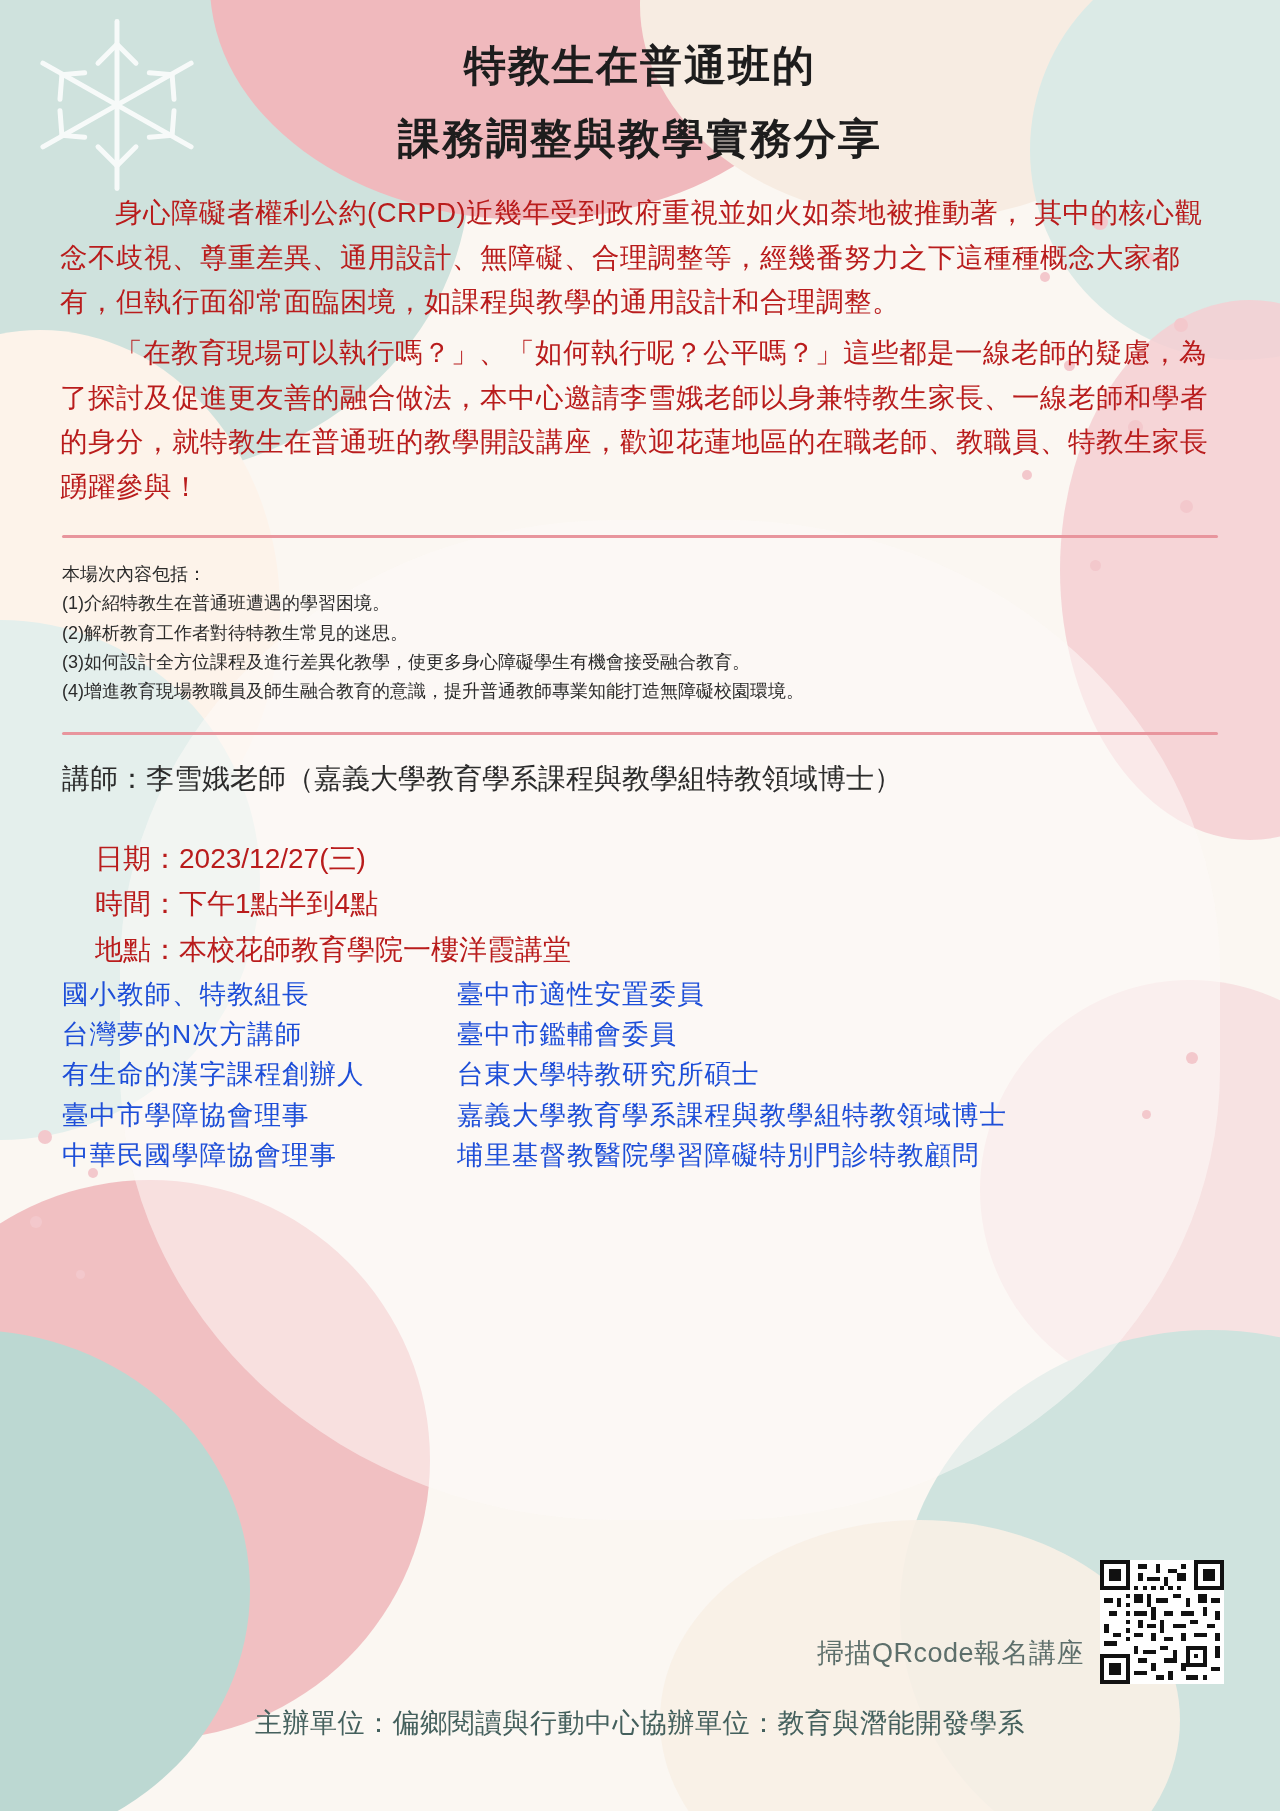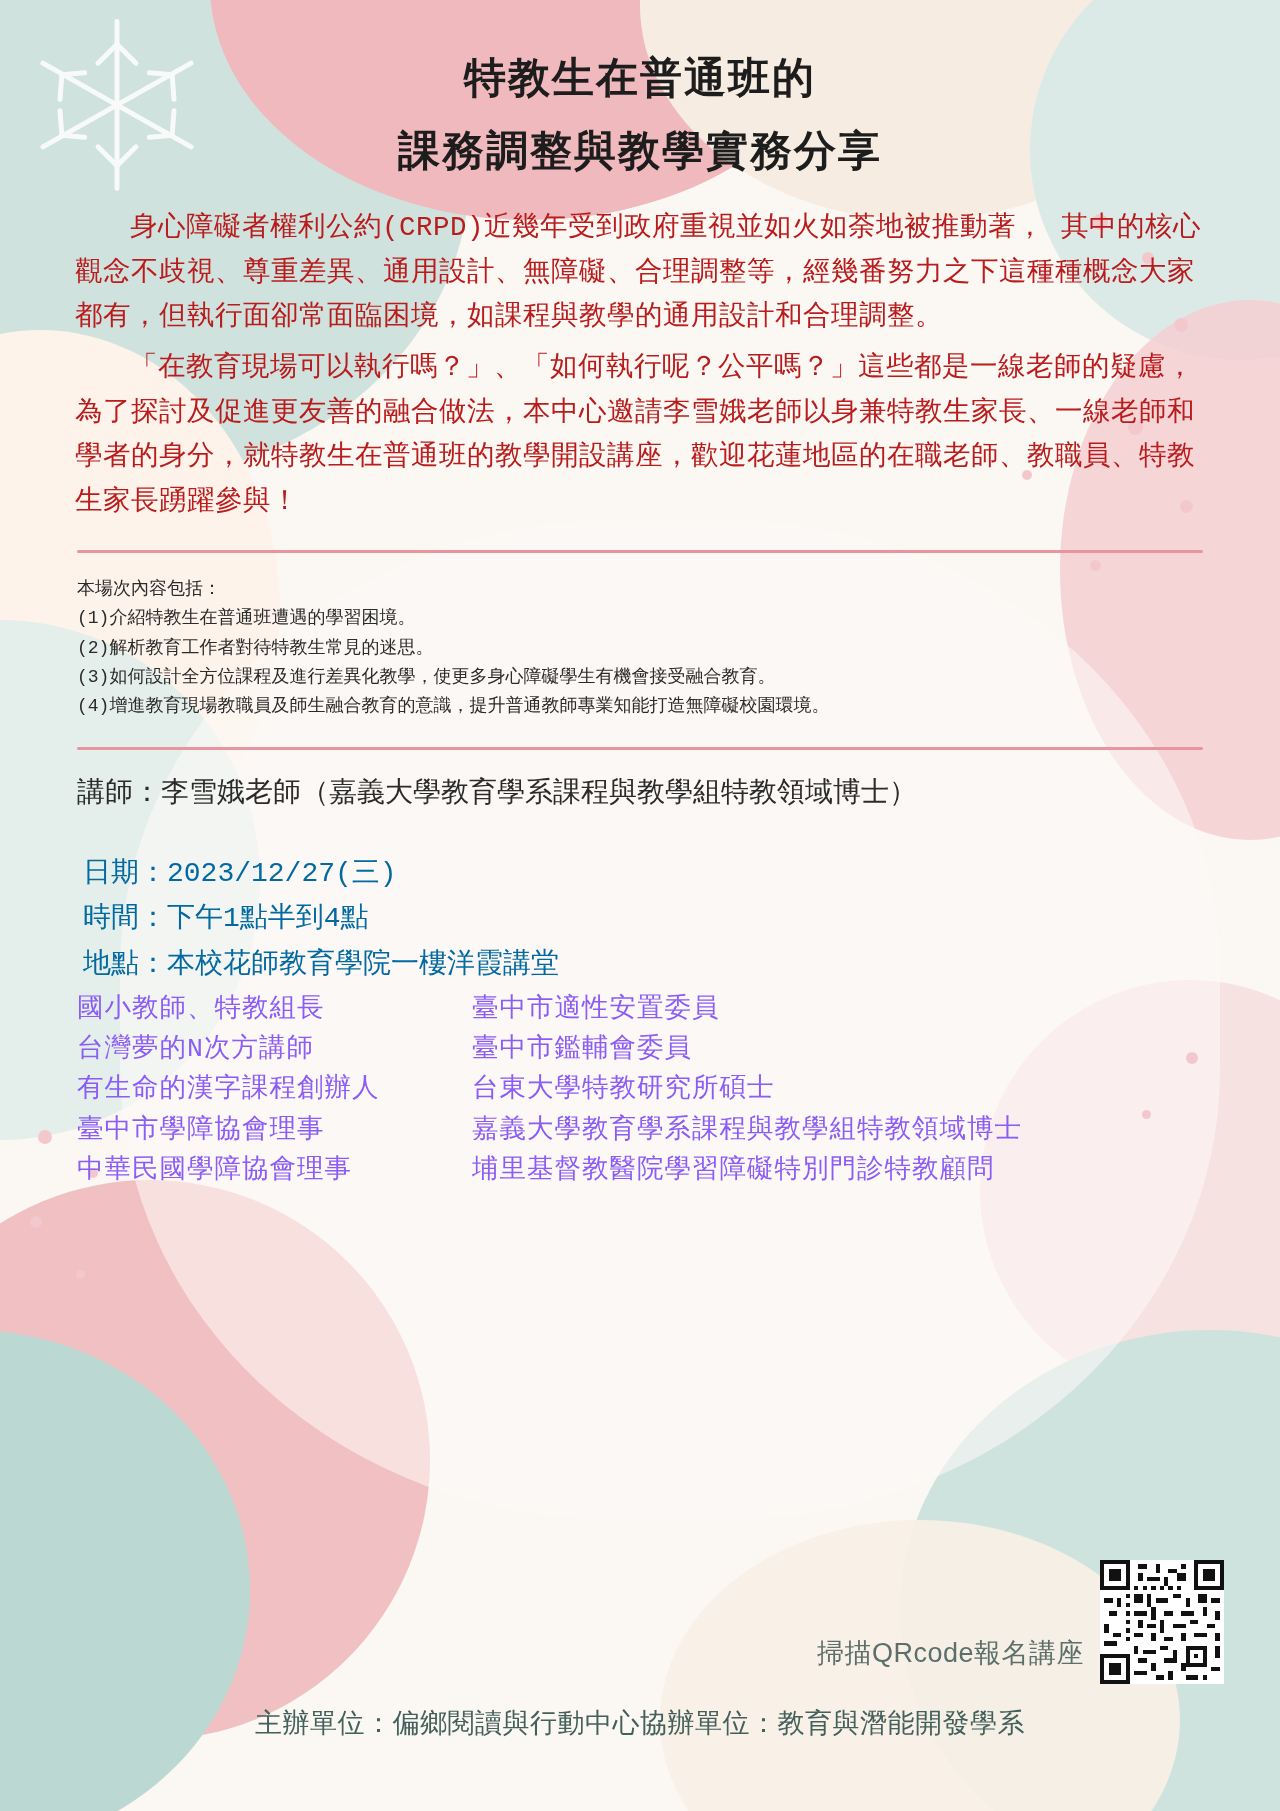--- a/index.html
+++ b/index.html
@@ -118,23 +118,22 @@
     left: 22px; top: 10px;
     width: 190px; height: 190px;
     opacity: .85;
     pointer-events: none;
   }
 
   
   .content {
     position: relative;
     z-index: 5;
-    padding: 15px;
+    padding: 0;
     color: #2f2f2f;
-    font-family: Liberation Mono, monospace;
   }
   .title {
     text-align: center;
     font-size: 42px;
     font-weight: bold;
     line-height: 1.35;
     letter-spacing: 2px;
     color: #1d1d1d;
     padding-top: 38px;
   }
@@ -166,39 +165,39 @@
   .block div { white-space: pre-wrap; }
 
   .speaker {
     margin: 0 62px;
     font-size: 28px;
     line-height: 1.6;
     color: #2b2b2b;
   }
 
   .event {
-    margin: 34px 62px 0 68px;
+    margin: 34px 62px 0 95px;
     font-size: 28px;
     line-height: 1.62;
-    color: #0369a1;
+    color: #b91c1c;
   }
 
   .bio-title {
     margin: 28px 62px 0 62px;
     font-size: 27px;
     color: #2b2b2b;
     letter-spacing: 1px;
   }
   .bio-table {
     margin: 2px 62px 12px 62px;
     display: grid;
     grid-template-columns: 395px auto;
     font-size: 26.5px;
     line-height: 1.52;
-    color: #8b5cf6;
+    color: #1d4ed8;
     letter-spacing: 1px;
   }
   .bio-table span { white-space: nowrap; }
 
   .qr-wrap {
     position: absolute;
     right: 56px;
     top: 1560px;
     width: 124px;
     height: 124px;

